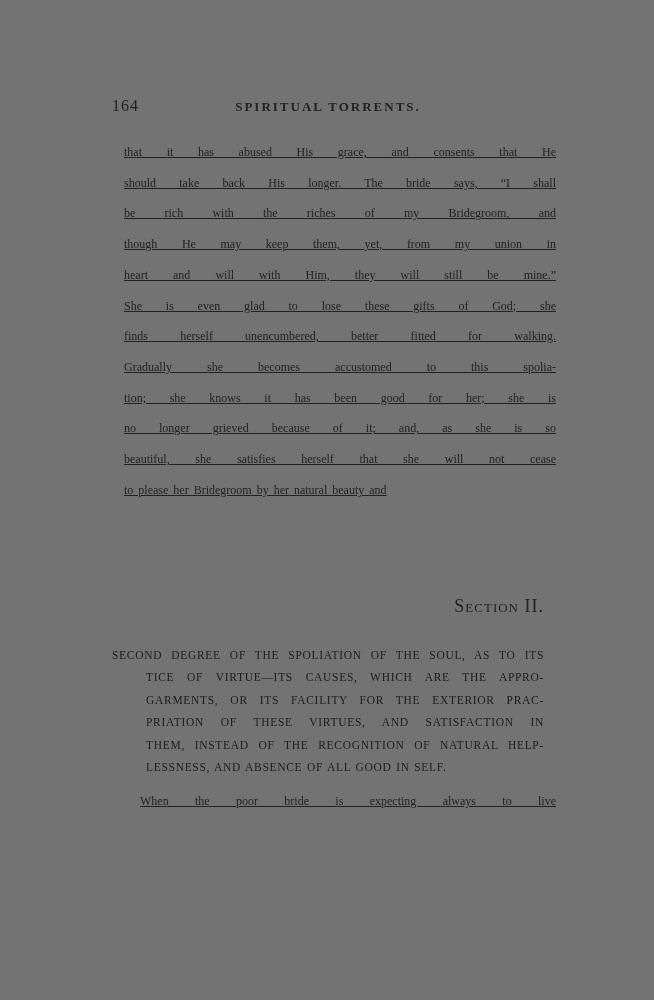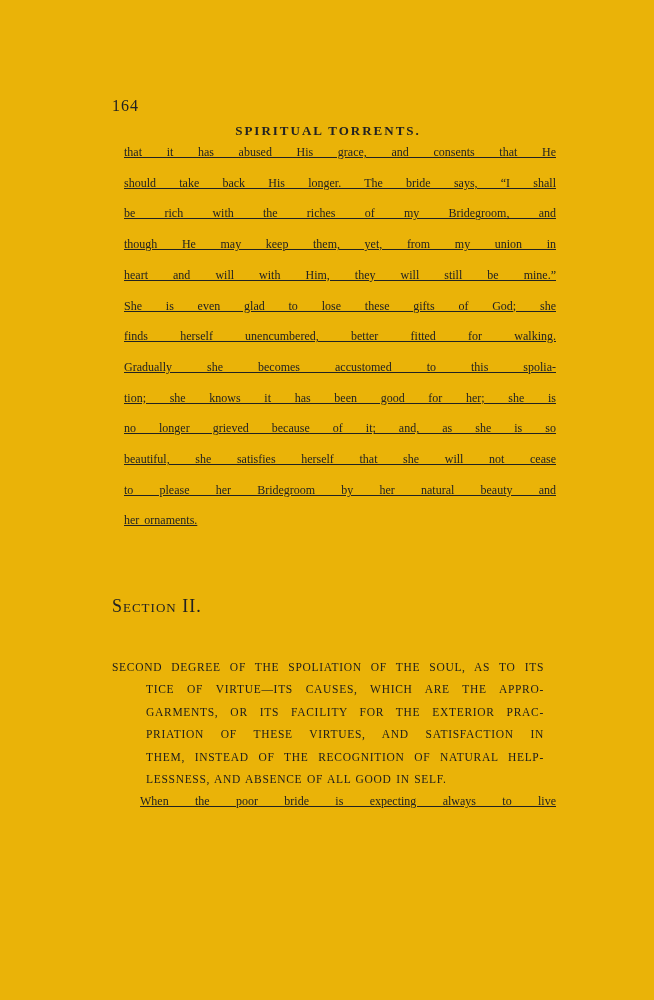--- a/index.html
+++ b/index.html
@@ -3,21 +3,21 @@
 <meta charset="utf-8">
 <style>
   * { margin: 0; padding: 0; box-sizing: border-box; }
   html, body { background: #ffffff; }
   body { width: 654px; height: 1000px; }
 
   .sheet {
     position: relative;
     width: 654px;
     height: 1000px;
-    background: #eab308;
+    background: #737373;
     font-family: "Liberation Serif", "DejaVu Serif", serif;
     color: #222222;
     overflow: hidden;
   }
 
   
   .header {
     position: absolute;
     left: 112px;
     top: 97px;
@@ -32,21 +32,20 @@
     letter-spacing: 1px;
   }
   .running-title {
     display: block;
     text-align: center;
     font-size: 13px;
     letter-spacing: 2px;
     padding-top: 2px;
     font-weight: bold;
     font-family: "Liberation Serif", serif;
-    margin-top: 24px;
   }
 
   
   .para {
     position: absolute;
     left: 124px;
     width: 432px;
     font-size: 12px;
     line-height: 30.7px;
     word-spacing: 2px;
@@ -63,21 +62,21 @@
 
   .para2 { top: 786px; }
   .para2 .tline:first-child { text-indent: 16px; }
 
   
   .section-heading {
     position: absolute;
     left: 112px;
     top: 596px;
     width: 432px;
-    text-align: left;
+    text-align: right;
     font-variant: small-caps;
     font-size: 18px;
     letter-spacing: 1px;
   }
 
   
   .subtitle {
     position: absolute;
     left: 146px;
     top: 644px;
@@ -88,21 +87,20 @@
     word-spacing: 1px;
     color: #1c1c1c;
   }
   .subtitle .tline {
     text-align: justify;
     text-align-last: justify;
   }
   .subtitle .tline:first-child {
     margin-left: -34px;
     width: calc(100% + 34px);
-    margin-top: 12px;
   }
   .subtitle .tline:last-child { text-align-last: left; }
 </style>
 </head>
 <body>
 
 <div class="sheet">
 
   <div class="header">
     <span class="pagenum">164</span>
@@ -115,21 +113,20 @@
       <div class="tline">be rich with the riches of my Bridegroom, and</div>
       <div class="tline">though He may keep them, yet, from my union in</div>
       <div class="tline">heart and will with Him, they will still be mine.”</div>
       <div class="tline">She is even glad to lose these gifts of God; she</div>
       <div class="tline">finds herself unencumbered, better fitted for walking.</div>
       <div class="tline">Gradually she becomes accustomed to this spolia-</div>
       <div class="tline">tion; she knows it has been good for her; she is</div>
       <div class="tline">no longer grieved because of it; and, as she is so</div>
       <div class="tline">beautiful, she satisfies herself that she will not cease</div>
       <div class="tline">to please her Bridegroom by her natural beauty and</div>
-      <div class="tline">her ornaments.</div>
     </div>
 
   <div class="section-heading">Section II.</div>
 
   <div class="subtitle">
       <div class="tline">SECOND DEGREE OF THE SPOLIATION OF THE SOUL, AS TO ITS</div>
       <div class="tline">TICE OF VIRTUE—ITS CAUSES, WHICH ARE THE APPRO-</div>
       <div class="tline">GARMENTS, OR ITS FACILITY FOR THE EXTERIOR PRAC-</div>
       <div class="tline">PRIATION OF THESE VIRTUES, AND SATISFACTION IN</div>
       <div class="tline">THEM, INSTEAD OF THE RECOGNITION OF NATURAL HELP-</div>

